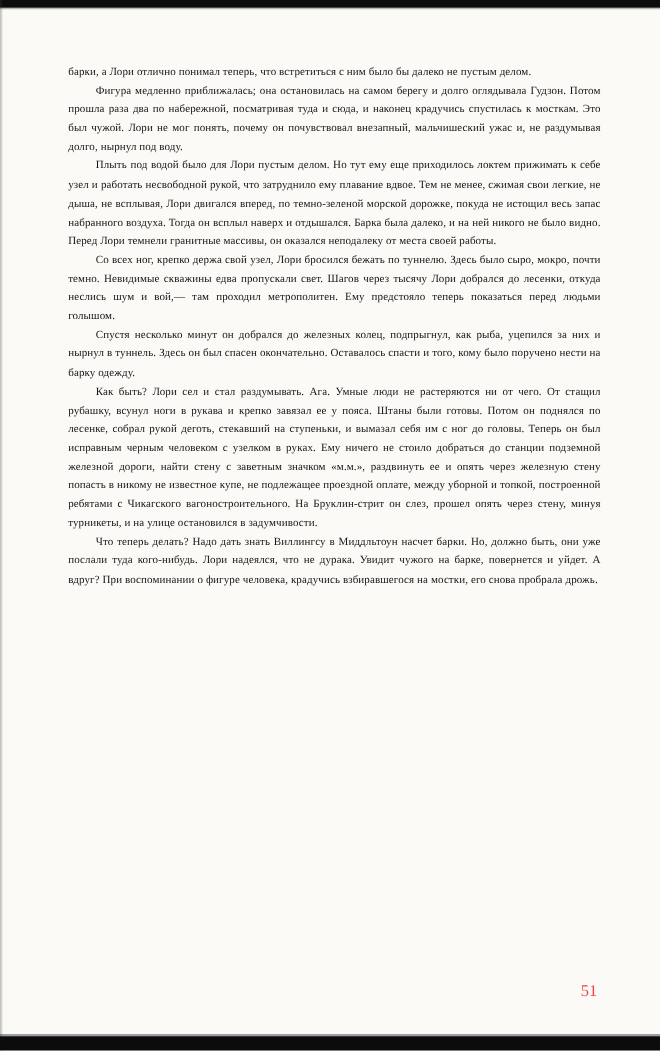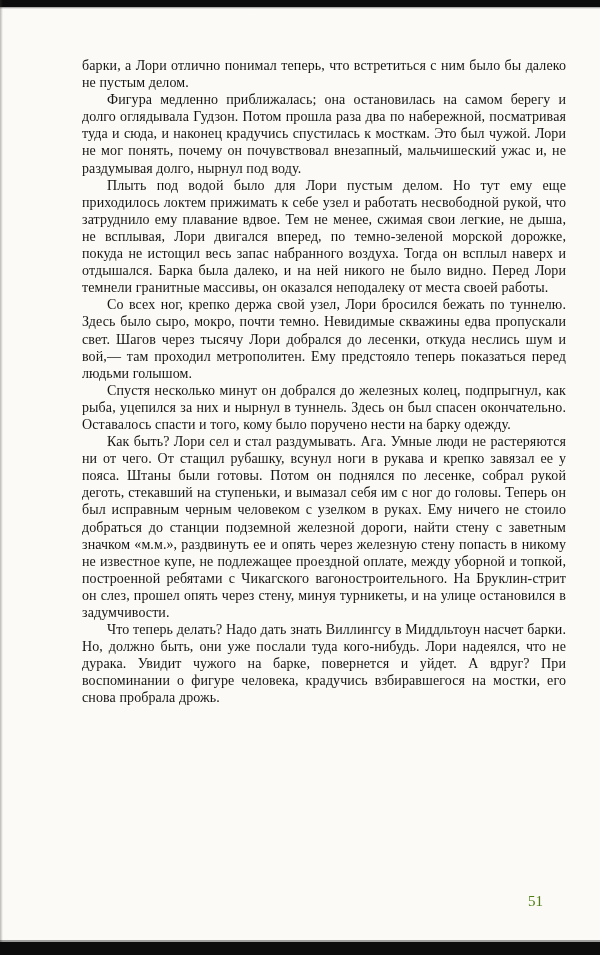--- a/index.html
+++ b/index.html
@@ -62,38 +62,37 @@
     width: 3px;
     height: 955px;
     background: linear-gradient(to right, rgba(60,60,55,0.35), rgba(60,60,55,0));
   }
   .text-block {
     position: absolute;
     top: 57px;
     left: 62px;
     width: 484px;
     color: #161514;
-    font-size: 14px;
+    font-size: 10px;
     line-height: 17.1px;
     text-align: justify;
     letter-spacing: 0.1px;
-    margin-left: 20px;
   }
   .para {
     margin: 0;
     text-indent: 0;
   }
   .para.indent {
     text-indent: 25px;
   }
   .page-number {
     position: absolute;
     top: 893px;
     right: 57px;
-    color: #4d7c0f;
+    color: #ef4444;
     font-size: 15px;
     line-height: 17px;
   }
 </style>
 </head>
 <body>
 
 <div class="page">
   <div class="scan-bar-top"></div>
   <div class="scan-edge-left"></div>

